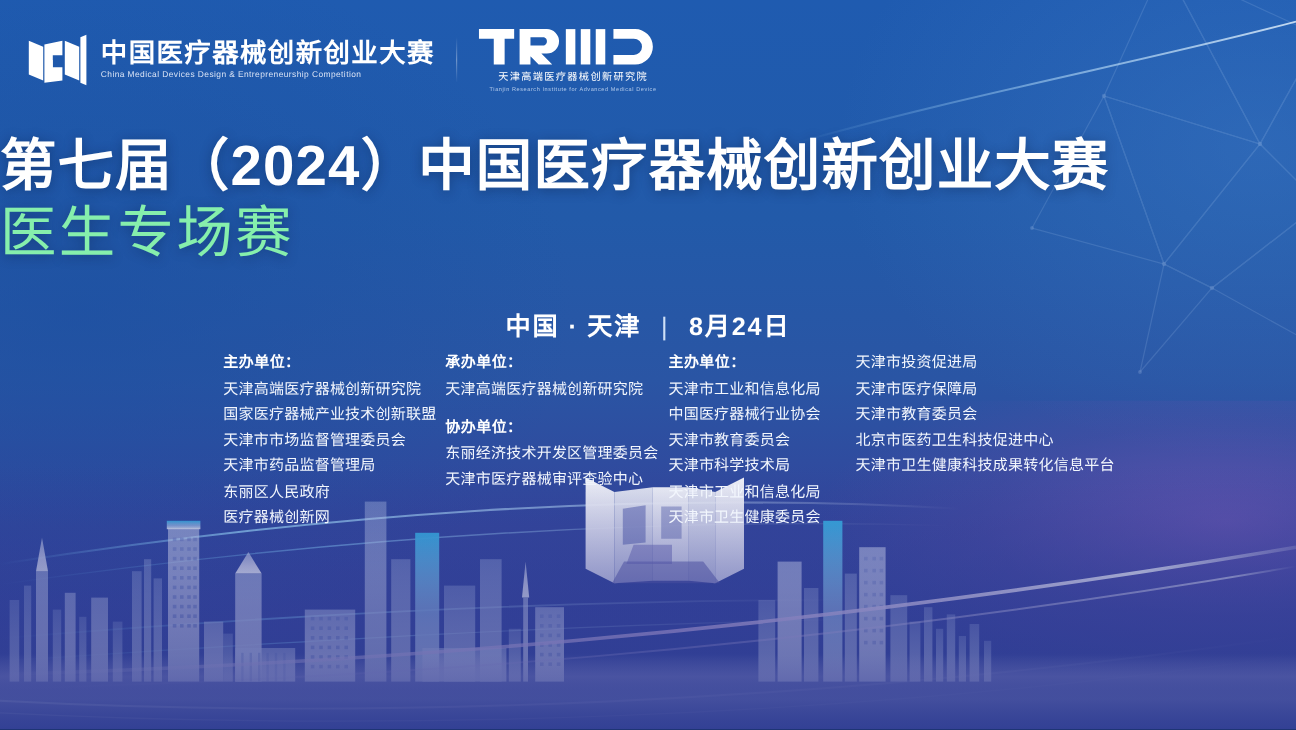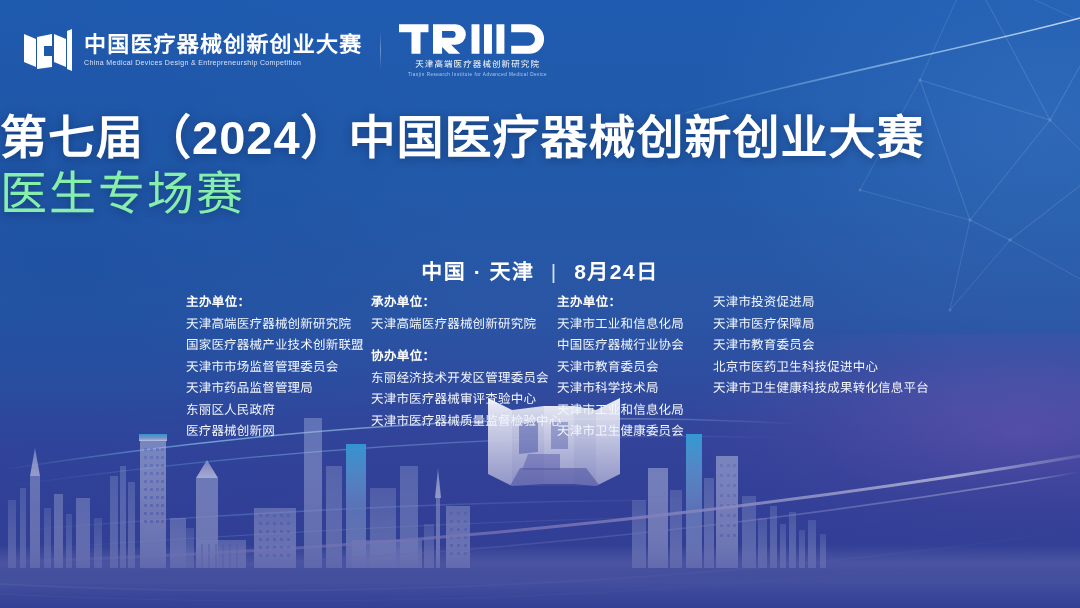--- a/index.html
+++ b/index.html
@@ -564,21 +564,20 @@
       <div class="org-item">医疗器械创新网</div>
     </div>
 
     <div class="org-col c2">
       <div class="org-head">承办单位：</div>
       <div class="org-item">天津高端医疗器械创新研究院</div>
       <div class="org-gap"></div>
       <div class="org-head">协办单位：</div>
       <div class="org-item">东丽经济技术开发区管理委员会</div>
       <div class="org-item">天津市医疗器械审评查验中心</div>
-      <div class="org-item">天津市医疗器械质量监督检验中心</div>
     </div>
 
     <div class="org-col c3">
       <div class="org-head">主办单位：</div>
       <div class="org-item">天津市工业和信息化局</div>
       <div class="org-item">中国医疗器械行业协会</div>
       <div class="org-item">天津市教育委员会</div>
       <div class="org-item">天津市科学技术局</div>
       <div class="org-item">天津市工业和信息化局</div>
       <div class="org-item">天津市卫生健康委员会</div>

